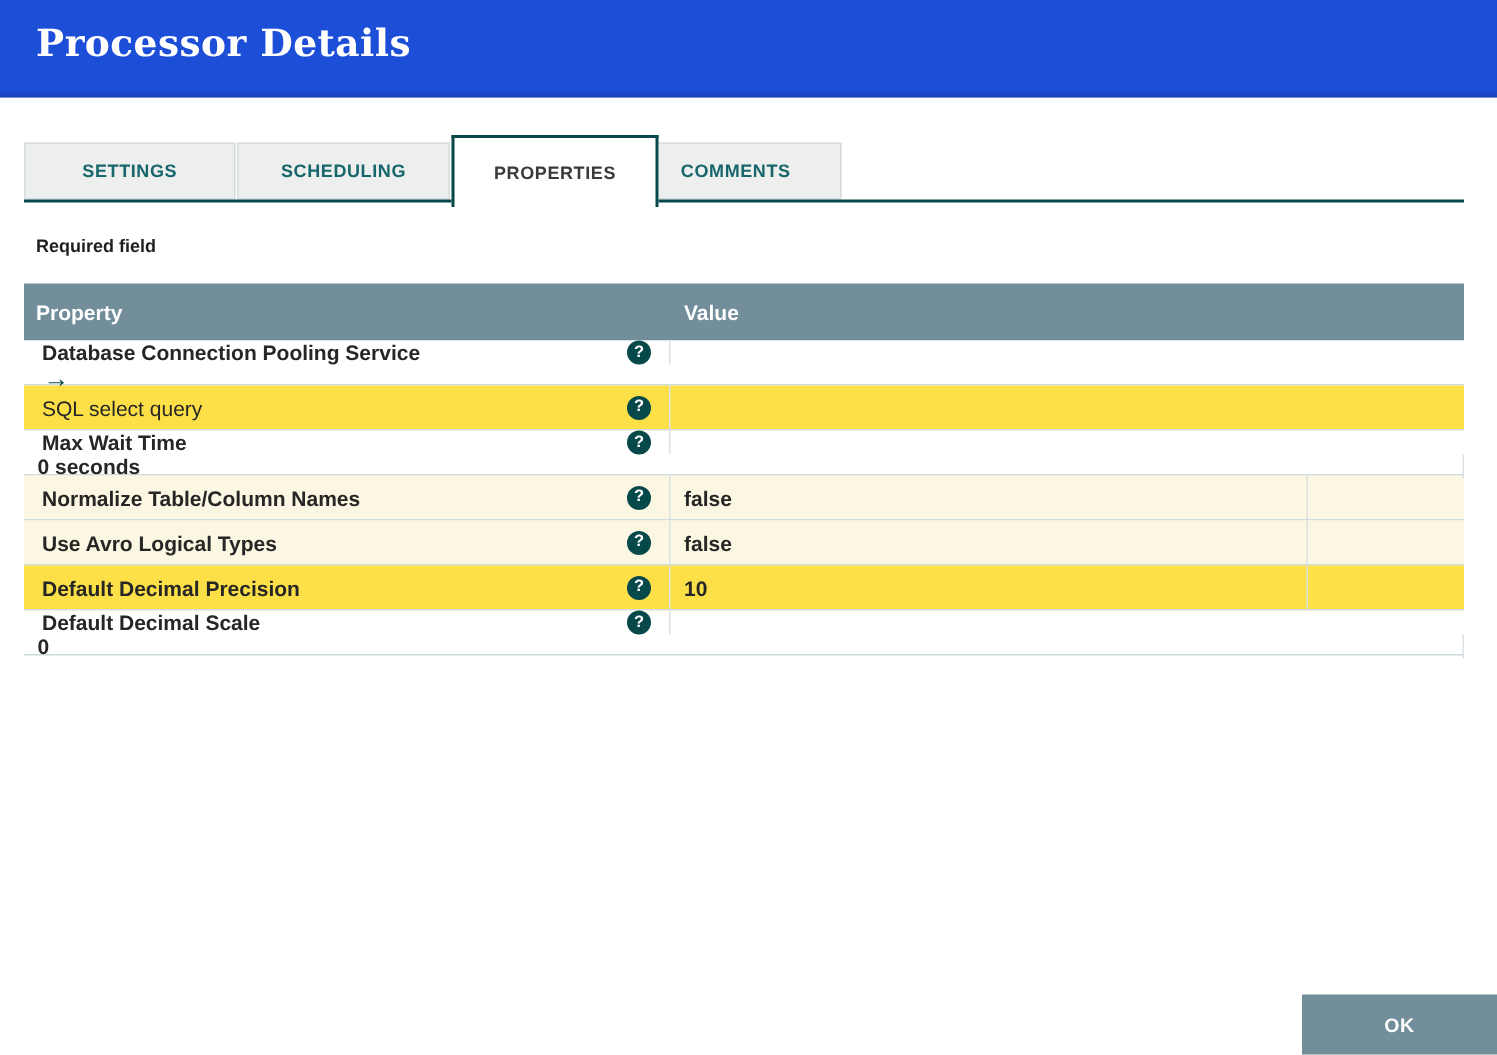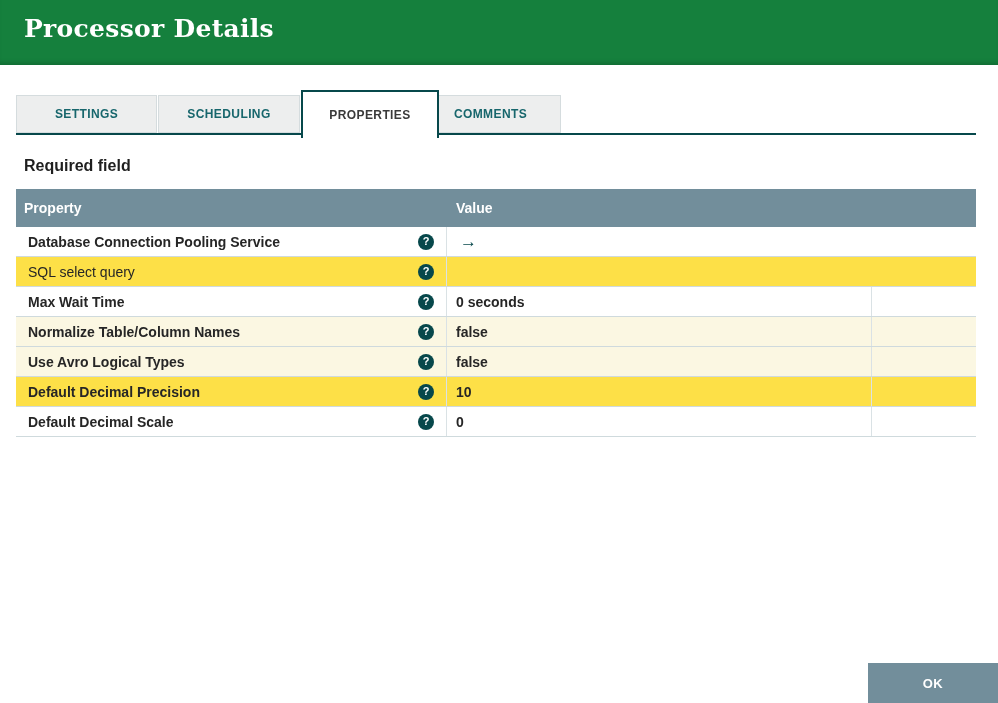--- a/index.html
+++ b/index.html
@@ -1,21 +1,21 @@
 <!DOCTYPE html>
 <html><head>
 <meta charset="utf-8">
 <style>
   * { margin:0; padding:0; box-sizing:border-box; }
   html,body { width:998px; height:703px; background:#fff; overflow:hidden;
               font-family:"Liberation Sans", sans-serif; color:#262626; }
 
   
   .app-header { position:absolute; top:0; left:0; width:998px; height:65px;
-                background:#15803d;
+                background:#1d4ed8;
                 box-shadow: inset 0 -5px 5px -3px rgba(0,0,0,0.18); }
   .app-title { position:absolute; left:24px; top:14px; color:#ffffff;
                font-family:"DejaVu Serif","Liberation Serif",serif;
                font-weight:bold; font-size:25px; letter-spacing:0.3px; }
 
   
   .tabstrip { position:absolute; top:90px; left:16px; width:960px; height:48px; }
   .tab-underline { position:absolute; top:43px; left:0; width:960px; height:2px;
                    background:#07484B; z-index:2; }
   .tab { position:absolute; top:5px; height:38px; z-index:1;
@@ -25,32 +25,32 @@
          color:#17666C; cursor:pointer; }
   .tab.t0 { left:0;     width:141px; }
   .tab.t1 { left:142px; width:142px; }
   .tab.t2 { left:285px; width:138px; }
   .tab.t3 { left:404px; width:141px; }
   .tab.active { top:0; height:48px; z-index:3; background:#ffffff;
                 border:2px solid #07484B; border-bottom:none; color:#3a3a3a; }
 
   
   .required-note { position:absolute; top:157px; left:24px;
-                   font-size:16px; font-weight:bold; color:#1f1f1f; }
+                   font-size:12px; font-weight:bold; color:#1f1f1f; }
 
   
   .props-table { position:absolute; top:189px; left:16px; width:960px; }
   .thead { display:flex; height:38px; background:#728E9B; color:#ffffff;
            font-weight:bold; font-size:14px; align-items:center; }
   .th-property { width:431px; padding-left:8px; }
   .th-value    { flex:1; padding-left:9px; }
 
   .row { display:flex; height:30px; align-items:stretch;
          border-bottom:1px solid #CFDADD; font-size:14px; }
-  .row.bg-white  { background:#ffffff; }
+  .row.bg-white  { background:#ffffff;flex-direction:column; }
   .row.bg-gray   { background:#fde047; }
   .row.bg-yellow { background:#FBF7E2; }
 
   .cell-property { width:431px; padding:0 12px; display:flex; align-items:center;
                    justify-content:space-between; border-right:1px solid #DAE2E5; }
   .cell-value    { flex:1; padding-left:9px; display:flex; align-items:center;
                    border-right:1px solid #DAE2E5; }
   .cell-arrow    { width:104px; padding-left:13px; display:flex; align-items:center; }
 
   .prop-name, .prop-value { font-weight:bold; }

